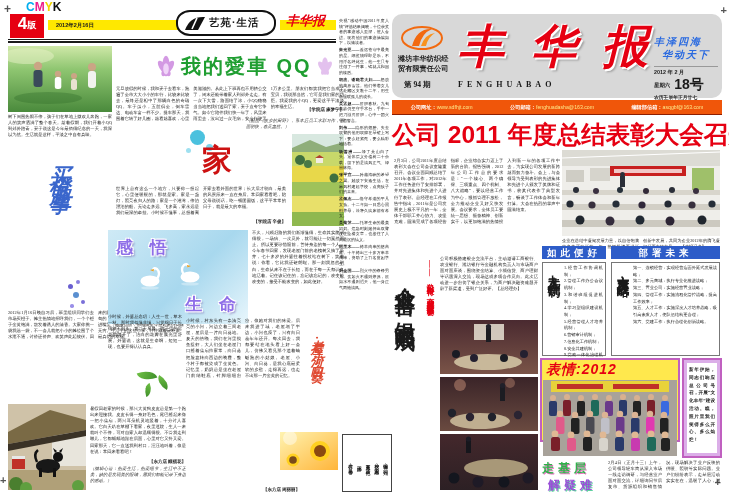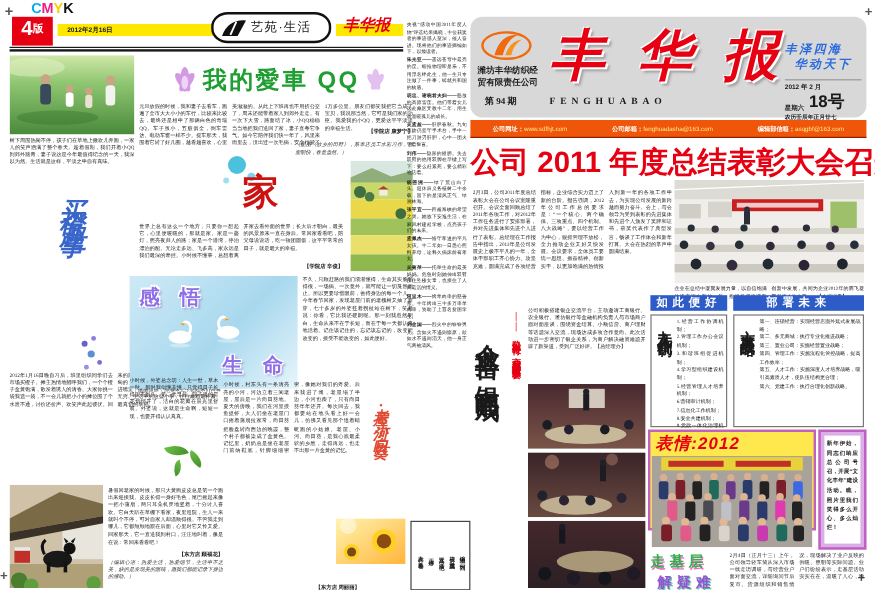--- a/index.html
+++ b/index.html
@@ -75,21 +75,21 @@
     <span style="font-size:17px;font-weight:900;vertical-align:top">4</span><span style="font-size:9px;font-weight:900">版</span>
   </div>
   <div class="abs ybar" style="left:40px;top:8px;width:134px;height:10px;display:flex;align-items:center">
     <span style="font-size:5.5px;font-weight:bold;margin-left:8px;font-family:'Liberation Sans',sans-serif">2012年2月16日</span>
   </div>
   <div class="abs secbubble" style="left:168px;top:-2px;width:100px;height:26px">
     <svg width="22" height="18" viewBox="0 0 22 18">
         <path d="M1 16 Q6 2 21 3 L14 16 Z" fill="#111"></path>
         <path d="M8 15 L13 4" stroke="#fff" stroke-width="1.6"></path>
       </svg>
-    <span style="font-size:10.5px;font-weight:400;font-family:'Liberation Sans',sans-serif;letter-spacing:1px">艺苑·生活</span>
+    <span style="font-size:10.5px;font-weight:700;font-family:'Liberation Sans',sans-serif;letter-spacing:1px">艺苑·生活</span>
   </div>
   <div class="abs ybar" style="left:272px;top:8px;width:56px;height:10px"></div>
   <div class="abs" style="left:278px;top:0;width:52px;height:18px;color:#e60012;font-weight:900;font-style:italic;font-size:13px">丰华报</div>
   <div class="abs rule2" style="left:0;top:27px;width:328px"></div>
 
   <div class="abs" style="left:0;top:34px;width:104px;height:66px">
     <svg width="104" height="66">
       <defs>
           <linearGradient id="gf" x1="0" y1="0" x2="0" y2="1">
             <stop offset="0" stop-color="#cfe8a8"></stop>
@@ -105,21 +105,21 @@
       <circle cx="84" cy="21" r="4" fill="#caa585"></circle>
         <rect x="80" y="25" width="8" height="17" rx="3" fill="#f2f2ee"></rect>
       <circle cx="50" cy="28" r="3.2" fill="#caa585"></circle>
         <rect x="46.8" y="31" width="6.5" height="12" rx="2.5" fill="#fff"></rect>
       <circle cx="66" cy="30" r="3" fill="#caa585"></circle>
         <rect x="63" y="33" width="6" height="11" rx="2.5" fill="#e8e2d0"></rect>
     </svg>
   </div>
   <div class="abs bt" style="left:0;top:102px;width:104px;height:46px">树下周围热闹不停，孩子们在草地上撒欢儿奔跑，一家人的笑声洒满了整个春天。趁着假期，我们开着小QQ到郊外踏青，妻子说这是今年最值得纪念的一天，我深以为然。生活就是这样，平淡之中自有真味。</div>
 
-  <div class="abs" style="left:132px;top:36px;width:204px;height:36px;display:flex;align-items:center;gap:1px">
+  <div class="abs" style="left:144px;top:36px;width:204px;height:36px;display:flex;align-items:center;gap:1px">
     <svg width="28" height="26" viewBox="0 0 30 26">
       <g fill="#cf8fe0" opacity=".9">
           <ellipse cx="15" cy="13" rx="4" ry="11"></ellipse>
           <ellipse cx="15" cy="15" rx="4" ry="10" transform="rotate(-38 15 18)"></ellipse>
           <ellipse cx="15" cy="15" rx="4" ry="10" transform="rotate(38 15 18)"></ellipse>
         </g>
       <ellipse cx="15" cy="16" rx="3" ry="6" fill="#f0d4f8"></ellipse>
     </svg>
     <span class="qq-title">我的愛車 QQ</span>
     <svg width="24" height="22" viewBox="0 0 30 26">
@@ -279,21 +279,21 @@
     <div class="abs" style="left:66px;top:66px;width:194px;display:flex;justify-content:flex-start;font-size:8px;letter-spacing:4px;font-weight:bold">
       <span>FENG</span>
       <span>HUA</span>
       <span>BAO</span>
     </div>
     <div class="abs" style="left:262px;top:21px;width:64px">
       <div class="slogan">丰泽四海</div>
       <div class="slogan" style="margin-left:8px">华动天下</div>
       <div style="margin-top:5px;border-top:1px solid #999;padding-top:2px;font-family:'Liberation Sans',sans-serif">
         <div style="font-size:5.4px;font-weight:bold">2012 年 2 月</div>
-        <div style="display:flex;align-items:flex-end;gap:4px">
+        <div style="display:flex;align-items:center;gap:4px">
           <span style="font-size:5.4px;font-weight:bold">星期六</span>
           <span style="font-size:14px;font-weight:900">18号</span>
         </div>
         <div style="font-size:4.8px;font-weight:bold">农历壬辰年正月廿七</div>
       </div>
     </div>
   </div>
 
   <div class="abs infobar" style="left:0;top:86px;width:330px;height:15px">
     <span><b>公司网址：</b><span>www.sdfhjt.com</span></span>

